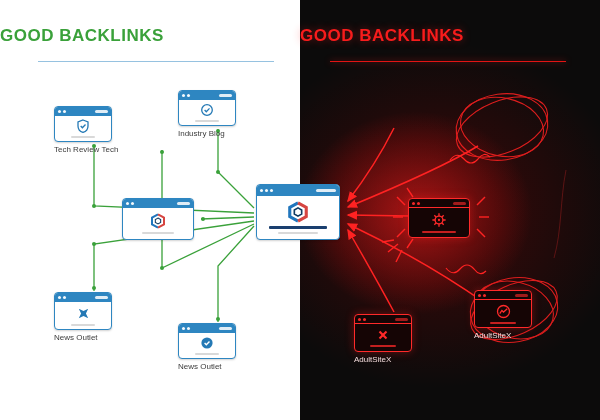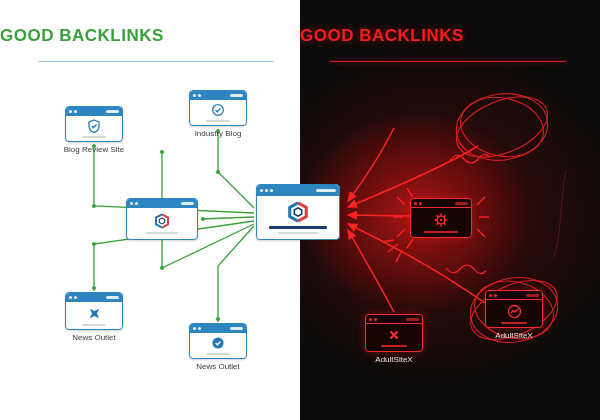--- a/index.html
+++ b/index.html
@@ -12,21 +12,21 @@
       radial-gradient(260px 230px at 135px 215px, rgba(130,5,5,.45), rgba(0,0,0,0) 75%),
       #0c0b0b;
   }
   .title{position:absolute;top:26px;width:300px;text-align:left;font-size:17px;font-weight:800;letter-spacing:.5px}
   .title.good{left:0;color:#3aa13a}
   .title.toxic{left:300px;color:#f81c1c;text-shadow:0 0 8px rgba(255,30,30,.45)}
   .rule{position:absolute;top:61px;height:1px}
   .rule.good{left:38px;width:236px;background:#2e86c1;opacity:.5}
   .rule.toxic{left:330px;width:236px;background:#e31414;box-shadow:0 0 6px rgba(255,30,30,.7)}
   svg.net{position:absolute;left:0;top:0;z-index:1}
-  .node{position:absolute;display:flex;flex-direction:column;align-items:center;z-index:2}
+  .node{position:absolute;display:flex;flex-direction:column;z-index:2}
   .bw{background:#fff;border:1.5px solid #2e86c1;border-radius:4px;overflow:hidden;box-shadow:0 1px 2px rgba(0,0,0,.18);display:flex;flex-direction:column}
   .bw .bar{height:9px;background:#2e86c1;display:flex;align-items:center;gap:2px;padding:0 3px;flex:none}
   .bw .dot{width:3px;height:3px;border-radius:50%;background:#fff;opacity:.95}
   .bw .addr{margin-left:auto;width:13px;height:3px;background:rgba(255,255,255,.85);border-radius:2px}
   .bw .body{flex:1;display:flex;flex-direction:column;align-items:center;justify-content:center;gap:3px;padding:2px}
   .pline{height:2px;background:#d9d9d9;border-radius:1px}
   .node-label{margin-top:3px;font-size:8px;color:#3c3c3c;white-space:nowrap}
   .toxic-node .bw{background:#150505;border-color:#ff2a2a;box-shadow:0 0 8px rgba(255,30,30,.35)}
   .toxic-node .bw .bar{background:transparent;border-bottom:1px solid #ff2a2a}
   .toxic-node .bw .dot{background:#ff2a2a}
@@ -118,21 +118,21 @@
           <span class="addr"></span>
         </div>
       <div class="body">
         <svg width="14" height="14" viewBox="0 0 14 14">
             <path d="M7 1 L12 3 V7 C12 10.4 9.8 12.6 7 13.4 C4.2 12.6 2 10.4 2 7 V3 Z" fill="none" stroke="#2479b5" stroke-width="1.3"></path>
             <path d="M4.7 7 L6.4 8.7 L9.5 5.5" fill="none" stroke="#2479b5" stroke-width="1.3"></path>
           </svg>
         <div class="pline" style="width:24px"></div>
       </div>
     </div>
-    <div class="node-label">Blog Review Site</div>
+    <div class="node-label">Tech Review Tech</div>
   </div>
 
   <div class="node" style="left:178px;top:90px;width:80px">
     <div class="bw" style="width:58px;height:36px">
       <div class="bar">
           <span class="dot"></span>
           <span class="dot"></span>
           <span class="addr"></span>
         </div>
       <div class="body">

